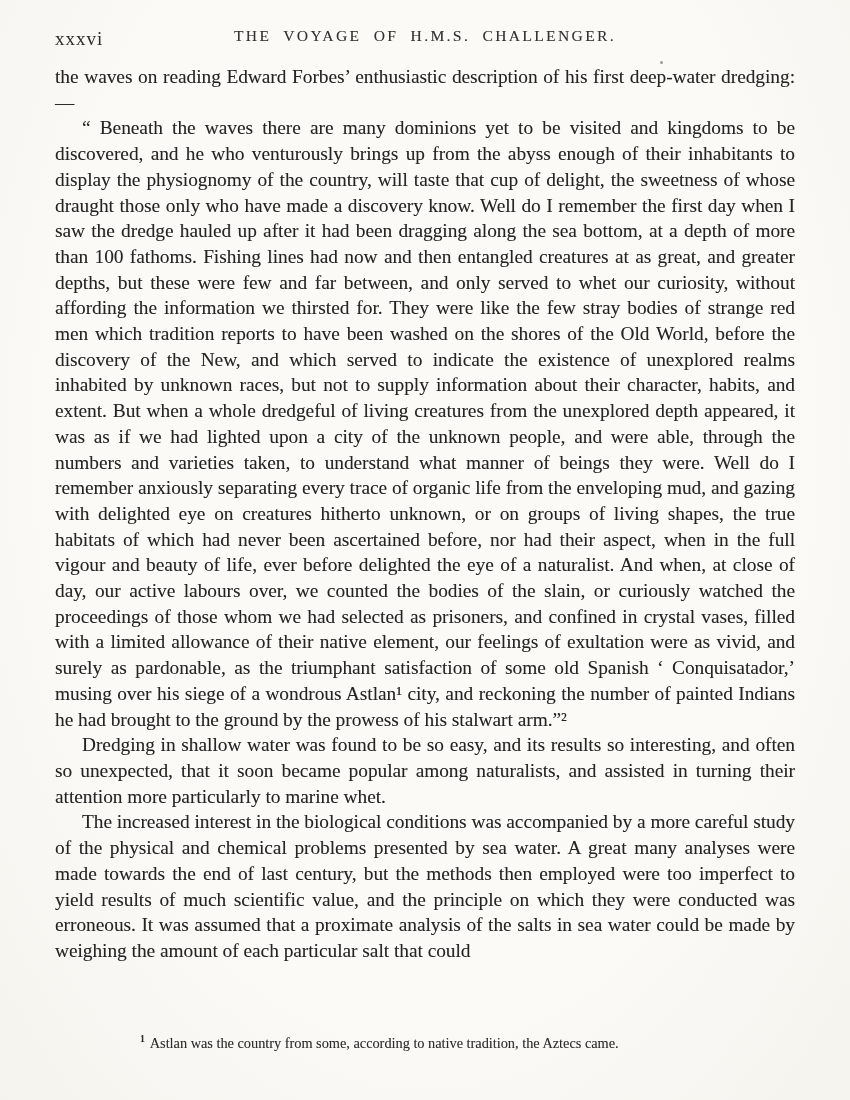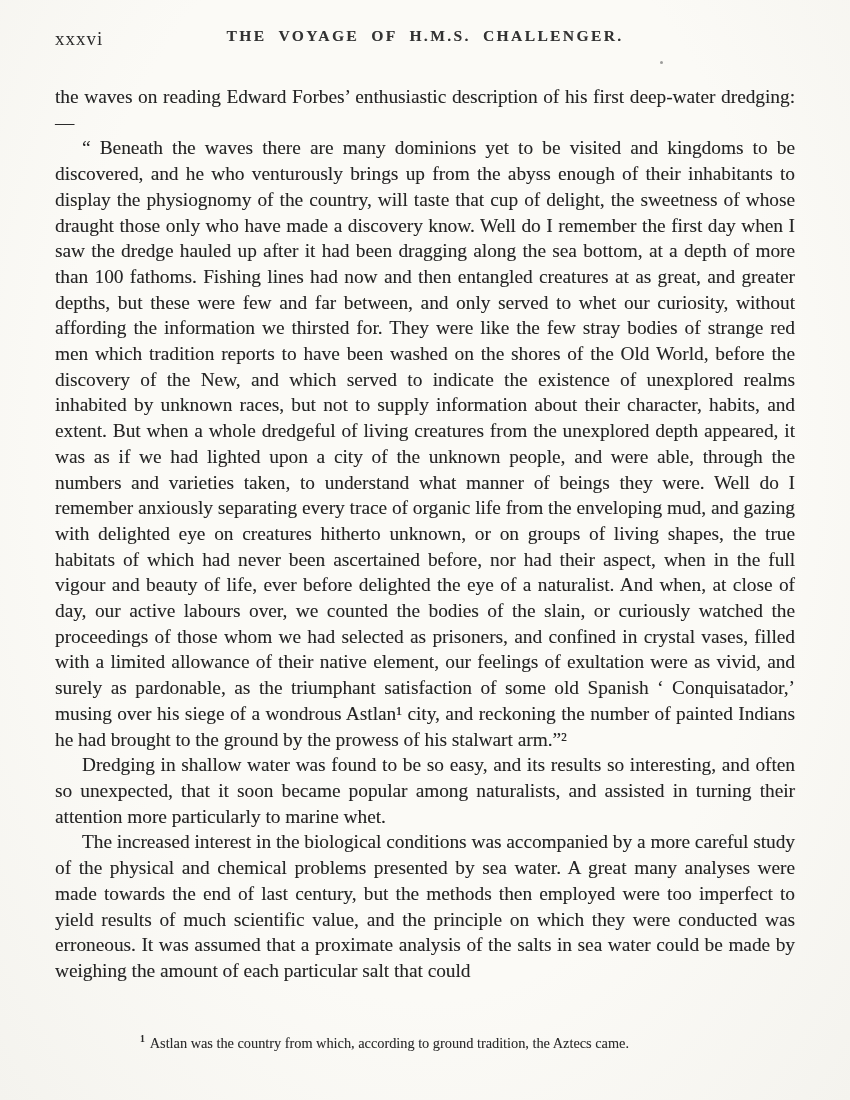--- a/index.html
+++ b/index.html
@@ -32,25 +32,24 @@
     letter-spacing: 1px;
     color: #2b2b2b;
   }
   .running-title {
     text-align: center;
     font-size: 15.5px;
     letter-spacing: 2.4px;
     word-spacing: 6px;
     color: #323232;
     text-shadow: 0.3px 0.3px 0.4px rgba(50,50,50,0.35);
-    font-weight: bold;
   }
   .body-text {
     position: absolute;
-    top: 84px;
+    top: 64px;
     left: 55px;
     width: 740px;
     font-size: 19.3px;
     line-height: 25.7px;
     text-align: justify;
     text-shadow: 0.3px 0.3px 0.5px rgba(55,55,55,0.3);
   }
   .body-text p {
     margin: 0;
     padding: 0;
@@ -99,17 +98,17 @@
 
   <div class="body-text">
     <p>the waves on reading Edward Forbes’ enthusiastic description of his first deep-water dredging:—</p>
     <p class="indent">“ Beneath the waves there are many dominions yet to be visited and kingdoms to be discovered, and he who venturously brings up from the abyss enough of their inhabitants to display the physiognomy of the country, will taste that cup of delight, the sweetness of whose draught those only who have made a discovery know. Well do I remember the first day when I saw the dredge hauled up after it had been dragging along the sea bottom, at a depth of more than 100 fathoms. Fishing lines had now and then entangled creatures at as great, and greater depths, but these were few and far between, and only served to whet our curiosity, without affording the information we thirsted for. They were like the few stray bodies of strange red men which tradition reports to have been washed on the shores of the Old World, before the discovery of the New, and which served to indicate the existence of unexplored realms inhabited by unknown races, but not to supply information about their character, habits, and extent. But when a whole dredgeful of living creatures from the unexplored depth appeared, it was as if we had lighted upon a city of the unknown people, and were able, through the numbers and varieties taken, to understand what manner of beings they were. Well do I remember anxiously separating every trace of organic life from the enveloping mud, and gazing with delighted eye on creatures hitherto unknown, or on groups of living shapes, the true habitats of which had never been ascertained before, nor had their aspect, when in the full vigour and beauty of life, ever before delighted the eye of a naturalist. And when, at close of day, our active labours over, we counted the bodies of the slain, or curiously watched the proceedings of those whom we had selected as prisoners, and confined in crystal vases, filled with a limited allowance of their native element, our feelings of exultation were as vivid, and surely as pardonable, as the triumphant satisfaction of some old Spanish ‘ Conquisatador,’ musing over his siege of a wondrous Astlan¹ city, and reckoning the number of painted Indians he had brought to the ground by the prowess of his stalwart arm.”²</p>
     <p class="indent">Dredging in shallow water was found to be so easy, and its results so interesting, and often so unexpected, that it soon became popular among naturalists, and assisted in turning their attention more particularly to marine whet.</p>
     <p class="indent">The increased interest in the biological conditions was accompanied by a more careful study of the physical and chemical problems presented by sea water. A great many analyses were made towards the end of last century, but the methods then employed were too imperfect to yield results of much scientific value, and the principle on which they were conducted was erroneous. It was assumed that a proximate analysis of the salts in sea water could be made by weighing the amount of each particular salt that could</p>
   </div>
 
   <div class="footnotes">
     <div class="footnote">
-      <span class="fn-marker">1</span><span>Astlan was the country from which, according to ground tradition, the Aztecs came.</span>
+      <span class="fn-marker">1</span><span>Astlan was the country from some, according to native tradition, the Aztecs came.</span>
     </div>
   </div>
 
 </div>
 
 </body></html>

